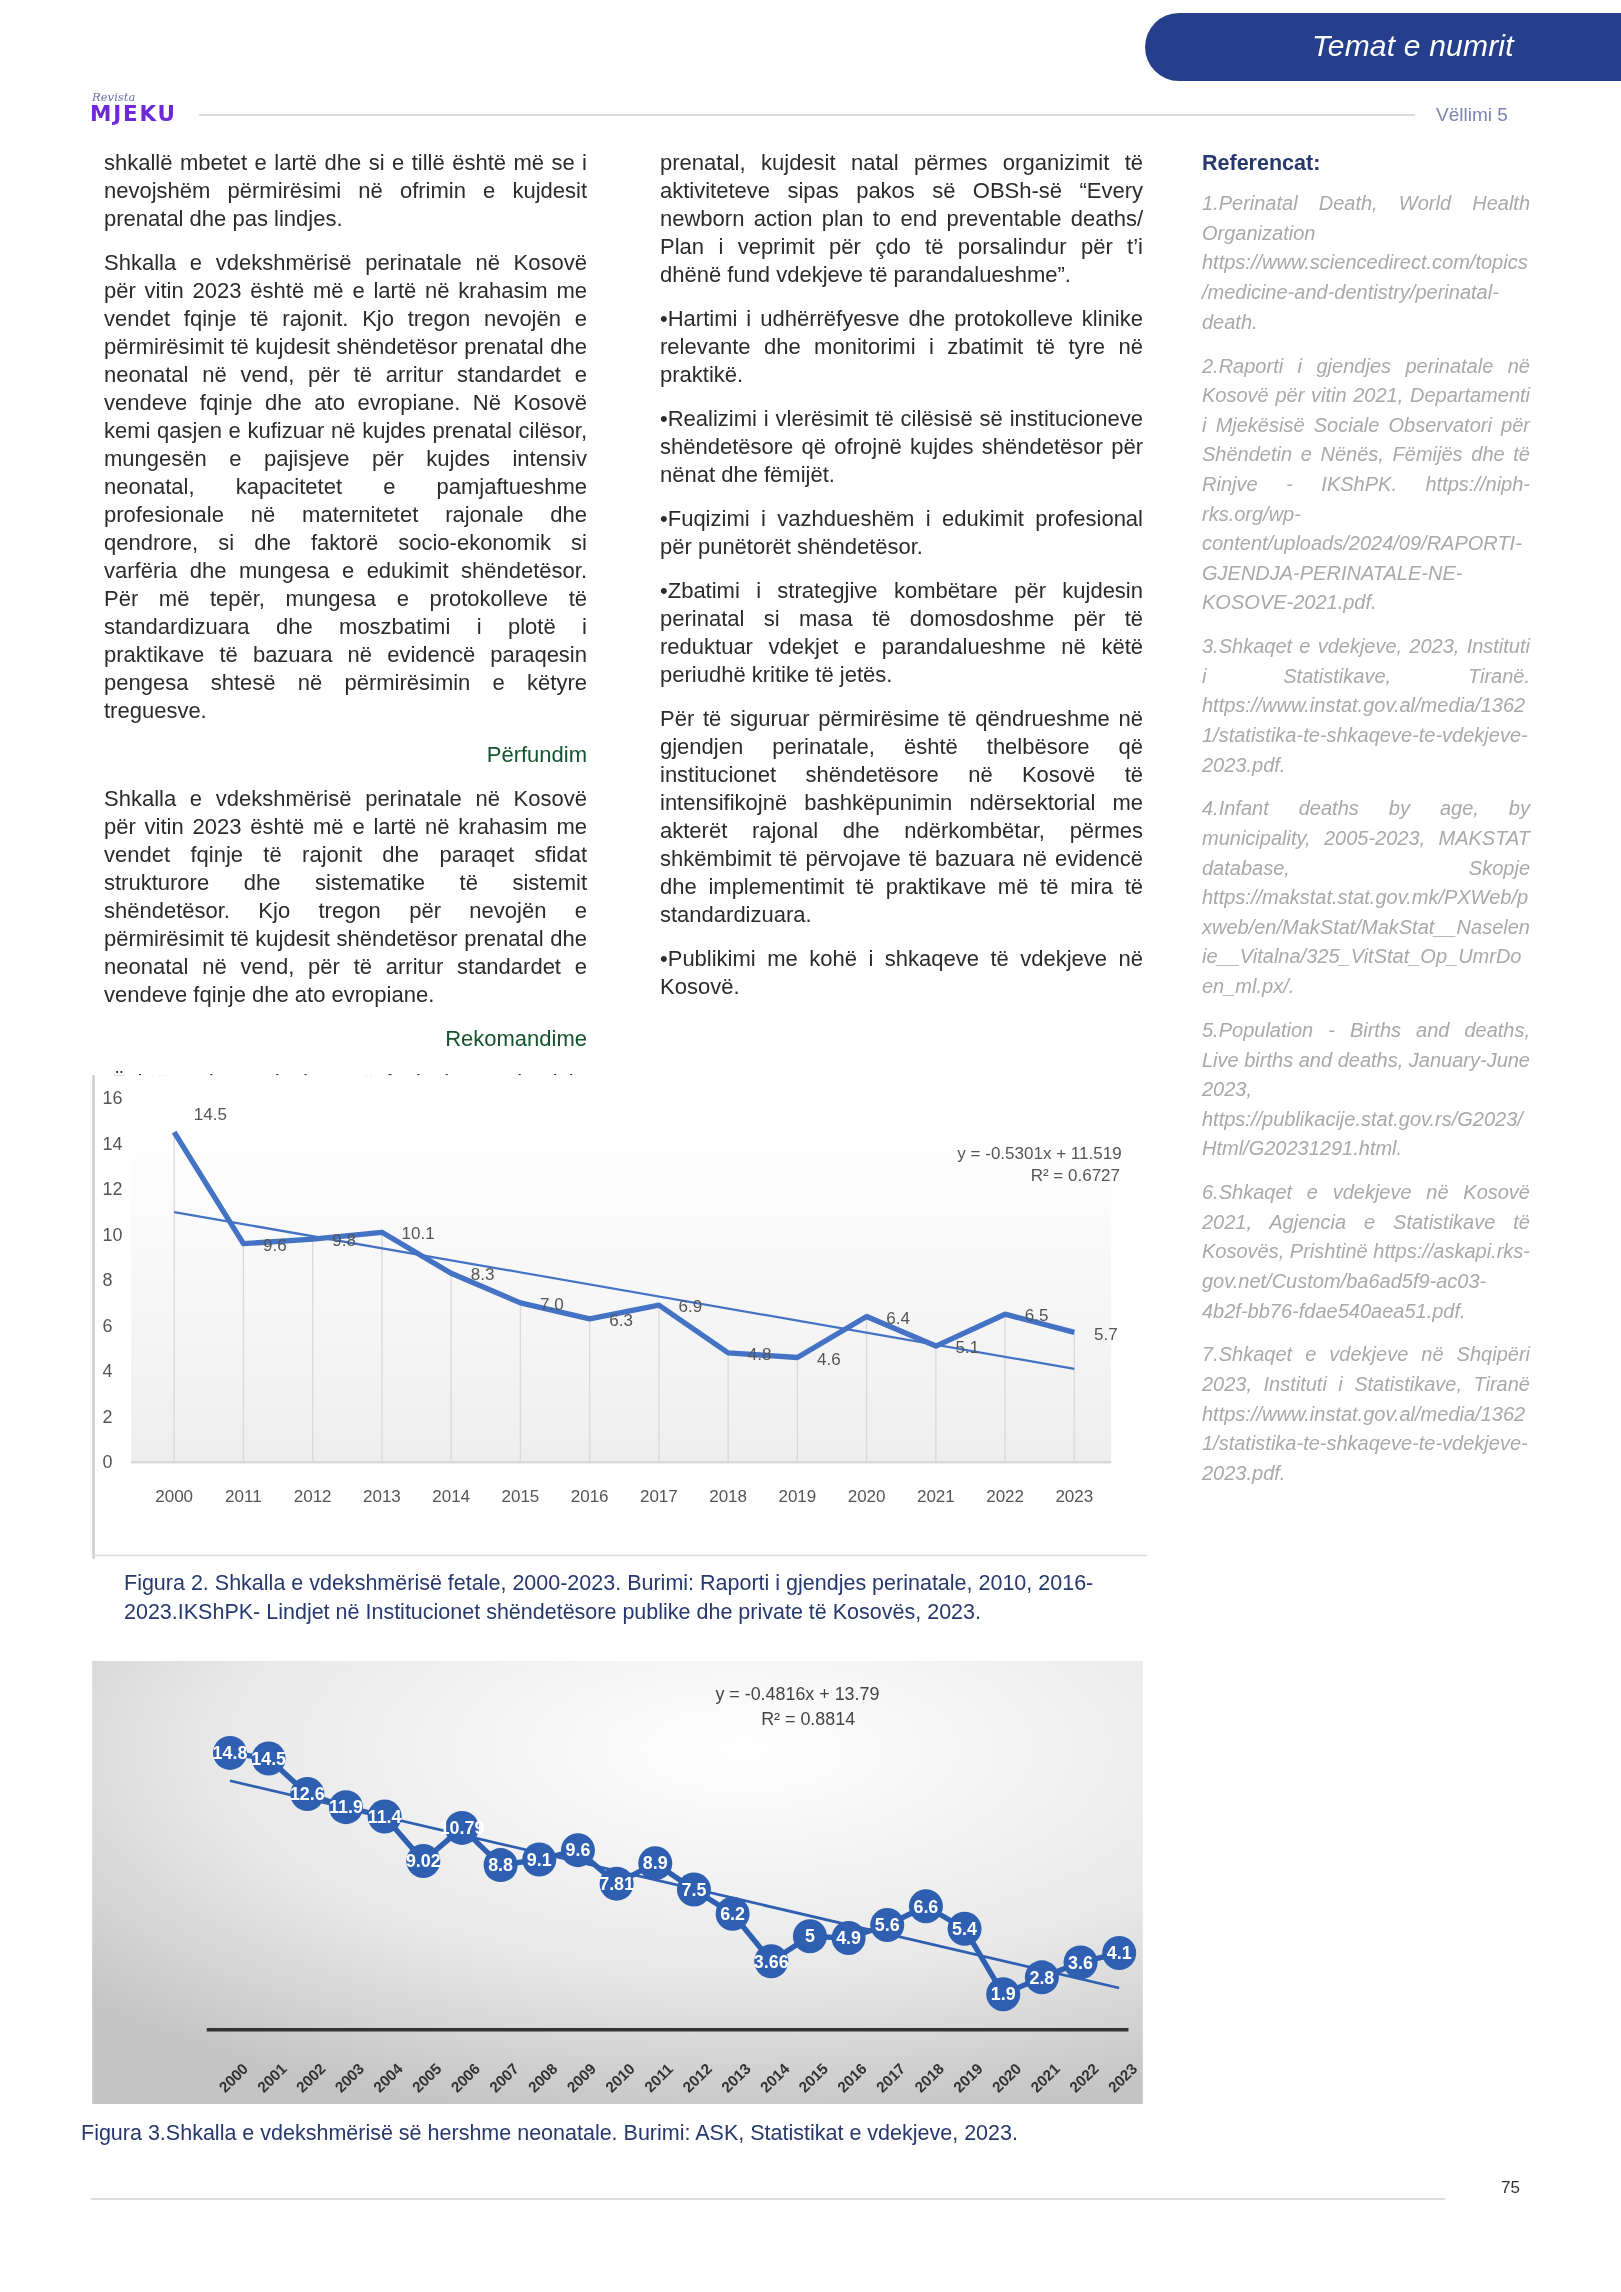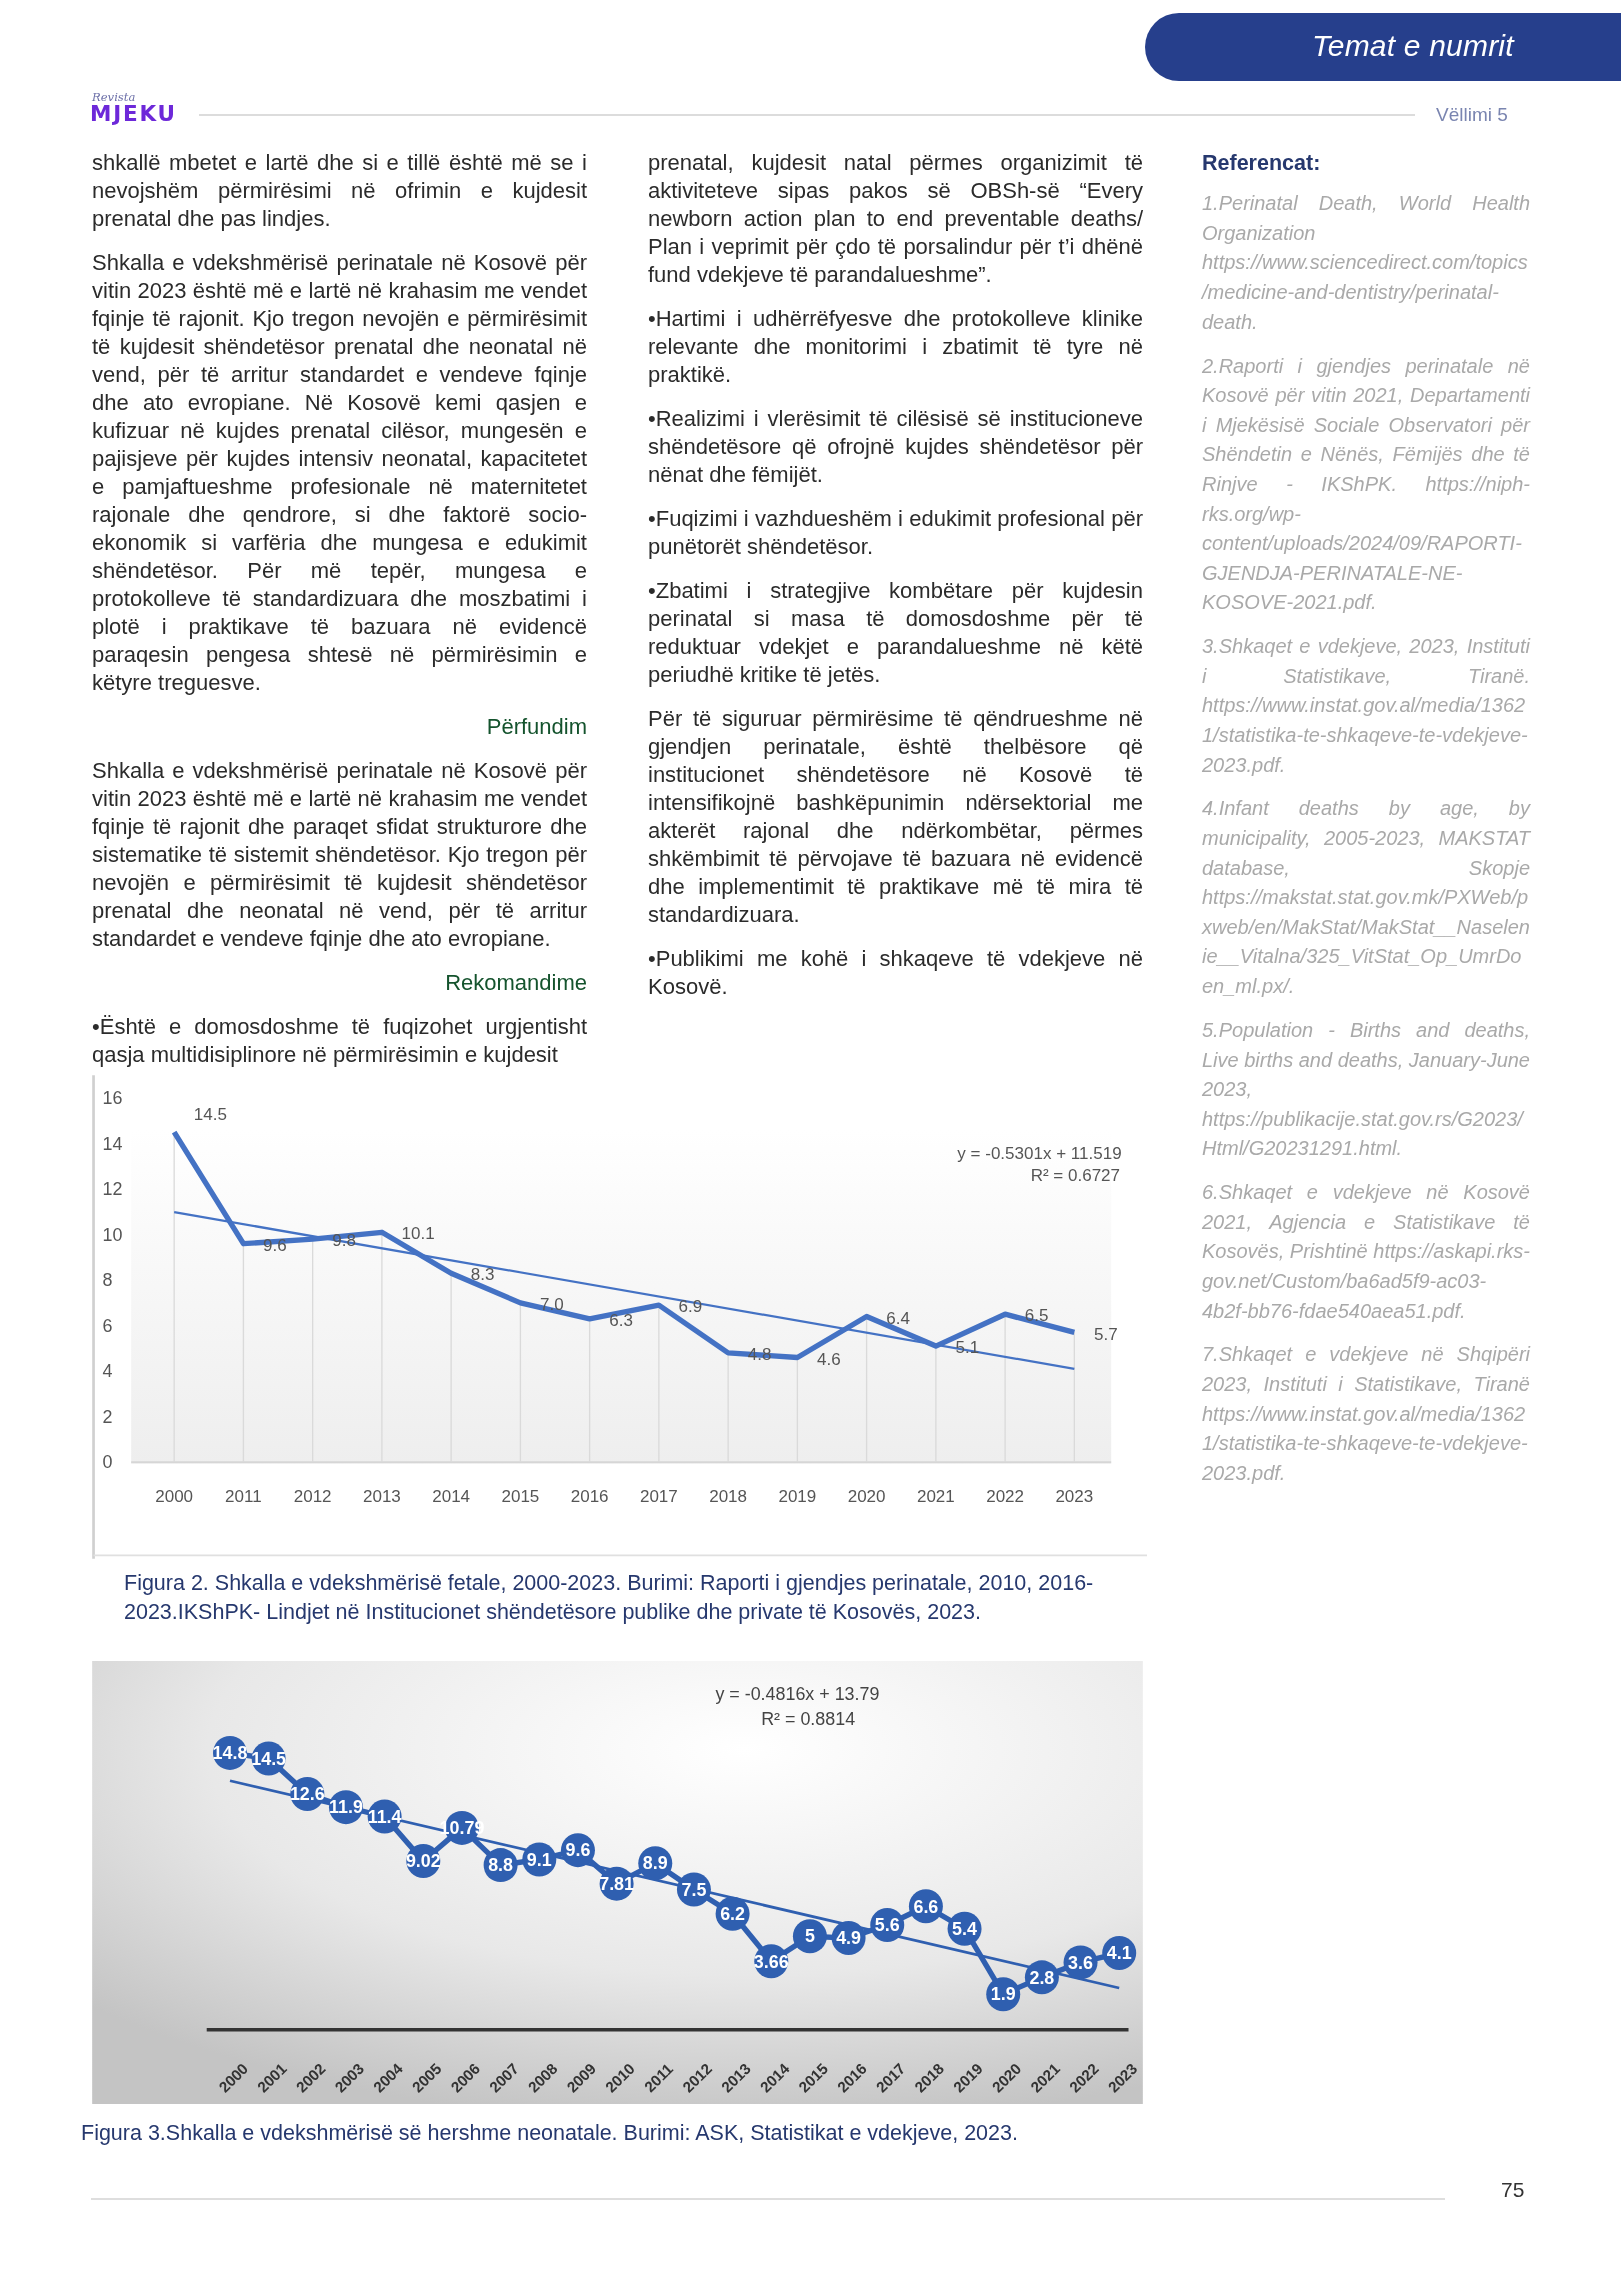--- a/index.html
+++ b/index.html
@@ -7,28 +7,28 @@
          font-family:"Liberation Sans", sans-serif; color:#2b2b2b; }
   .abs { position:absolute; }
   .tab { left:1145px; top:12.5px; width:502px; height:68px; background:#263f8c; border-radius:34px 0 0 34px;
          color:#fff; font-size:30px; }
   .tab span { position:absolute; left:167px; top:16px; letter-spacing:0.2px;font-style:italic; }
   .logo-small { left:92px; top:90px; font-family:"DejaVu Serif", serif; font-style:italic; font-size:11.6px; color:#6c6fa8; }
   .logo-big { left:90px; top:101px; font-family:"DejaVu Sans", sans-serif; font-weight:bold; font-size:21.5px; color:#6d28d9; letter-spacing:1.8px; }
   .hdr-rule { left:199px; top:114px; width:1216px; height:1.8px; background:#dcdcdc; }
   .vol { left:1436px; top:104px; font-size:19px; color:#7a85b0; }
   .col { font-size:22px; line-height:28px; text-align:justify; }
-  .col p { margin:0 0 16px 0; }
+  .col p { margin:0 0 16px 12px; }
   .col .h { color:#14532d; margin:0 0 16px 0; text-align:right; }
   .refs { left:1202px; top:149px; width:328px; font-size:20px; line-height:29.6px; color:#a9a9a9; font-style:italic; font-weight:300; text-align:justify; word-break:break-word; }
   .refs .title { color:#26386e; font-style:normal; font-weight:bold; font-size:21.5px; margin-bottom:10.7px; }
   .refs p { margin:0 0 14.3px 0; }
   .caption { font-size:21.5px; line-height:29px; color:#26386e; }
   .foot-rule { left:91px; top:2198px; width:1354px; height:1.8px; background:#dedede; }
-  .pagenum { left:1501px; top:2178px; font-size:21px; color:#333; }
+  .pagenum { left:1501px; top:2178px; font-size:17px; color:#333; }
   svg text { font-family:"Liberation Sans", sans-serif; }
 </style>
 </head>
 <body>
 
 <div class="abs tab">
   <span>Temat e numrit</span>
 </div>
 <div class="abs logo-small">Revista</div>
 <div class="abs logo-big">MJEKU</div>

